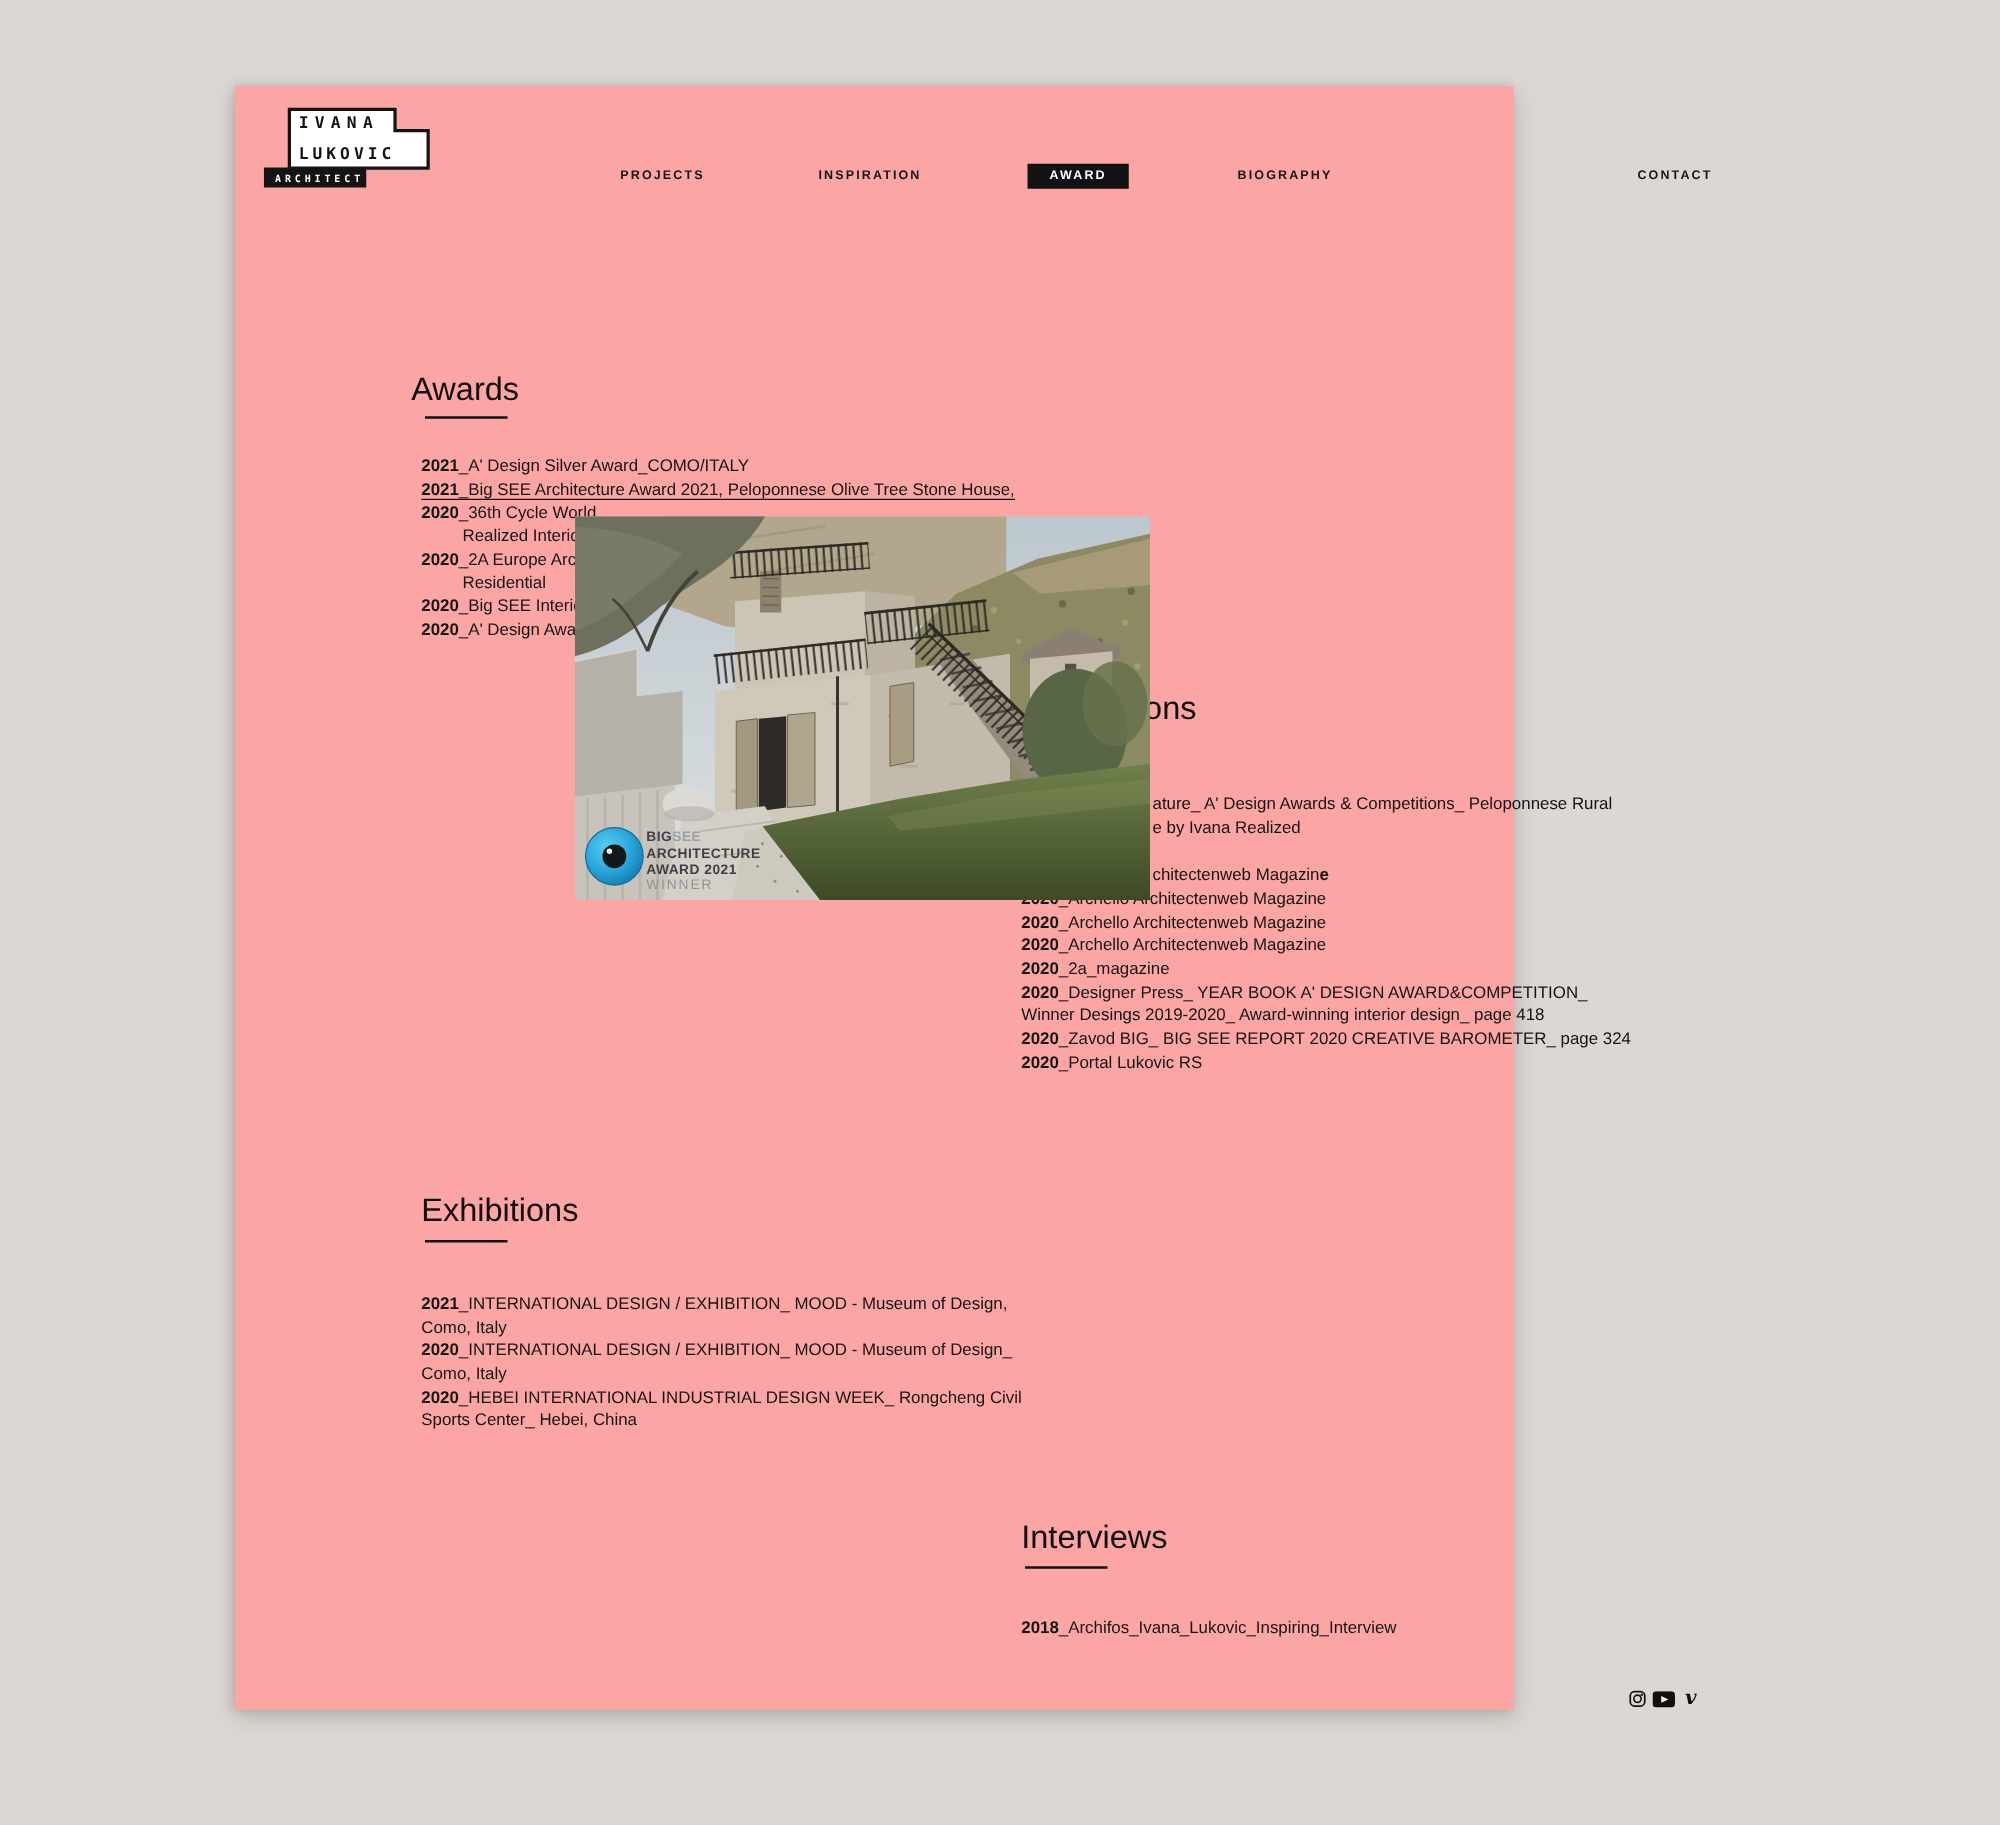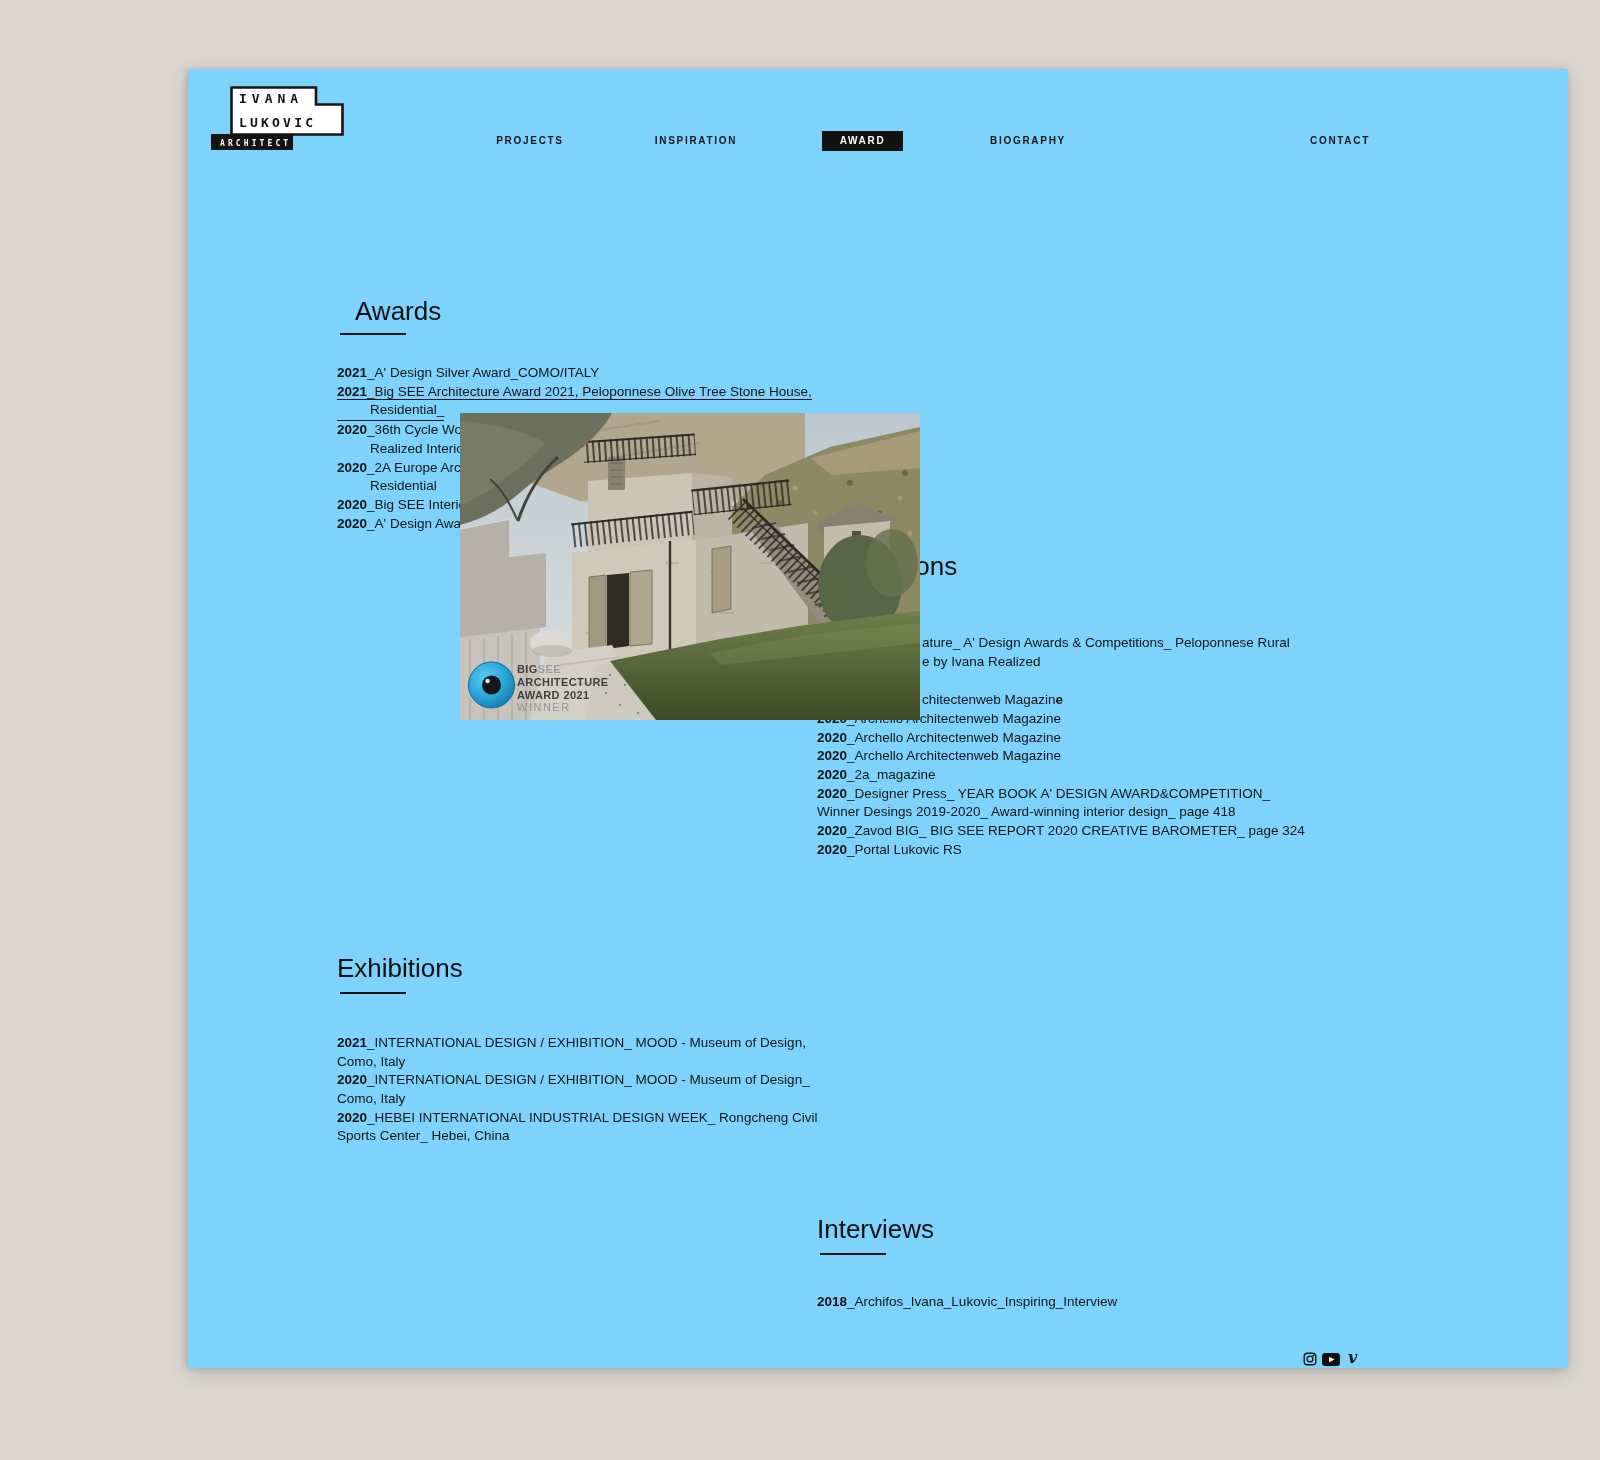--- a/index.html
+++ b/index.html
@@ -3,22 +3,22 @@
 <meta charset="utf-8">
 <style>
   html,body{margin:0;padding:0;}
   body{
     width:1600px;height:1460px;position:relative;
     background:#dcd7d2;
     font-family:"Liberation Sans",sans-serif;color:#141414;
     overflow:hidden;
   }
   .card{
-    position:absolute;left:188px;top:69px;width:1380px;height:1299px;
-    background:#7dd3fc;box-shadow:0 5px 16px rgba(95,85,78,.30), -2px 0 6px rgba(95,85,78,.18);
+    position:absolute;left:188px;top:69px;width:1023px;height:1299px;
+    background:#fca5a5;box-shadow:0 5px 16px rgba(95,85,78,.30), -2px 0 6px rgba(95,85,78,.18);
   }
   .abs{position:absolute;}
   
   .nav-item{
     position:absolute;top:66px;transform:translateX(-50%);
     font-size:10px;font-weight:700;letter-spacing:1.7px;color:#161616;
     white-space:nowrap;cursor:pointer;
   }
   .nav-media{
     position:absolute;left:634px;top:62px;width:81px;height:20px;
@@ -56,26 +56,25 @@
     <rect x="0" y="50" width="82" height="16" fill="#141414"></rect>
     <text x="9" y="61.5" class="logo-s" letter-spacing="3.1">ARCHITECT</text>
   </svg>
 
   <div class="nav-item" style="left:342px">PROJECTS</div>
   <div class="nav-item" style="left:508px">INSPIRATION</div>
   <div class="nav-media">AWARD</div>
   <div class="nav-item" style="left:840px">BIOGRAPHY</div>
   <div class="nav-item" style="left:1152px">CONTACT</div>
 
-  <div class="sec-title" style="left:167px;top:227px;">Awards</div>
+  <div class="sec-title" style="left:141px;top:227px;">Awards</div>
   <div class="rule" style="left:152px;top:264px;"></div>
   <div class="list" style="left:149px;top:295px;">
     <div class="row"><b>2021</b><span>_A' Design Silver Award_COMO/ITALY</span></div>
     <div class="row"><span class="u"><b>2021</b><span>_Big SEE Architecture Award 2021, Peloponnese Olive Tree Stone House,</span></span></div>
-    <div class="row"><span class="u-ind">Residential_</span></div>
     <div class="row"><b>2020</b><span>_36th Cycle World</span></div>
     <div class="row ind"><span>Realized Interior</span></div>
     <div class="row"><b>2020</b><span>_2A Europe Archit</span></div>
     <div class="row ind"><span>Residential</span></div>
     <div class="row"><b>2020</b><span>_Big SEE Interior</span></div>
     <div class="row"><b>2020</b><span>_A' Design Award_</span></div>
   </div>
 
   <div class="sec-title" style="left:629px;top:482px;">Publications</div>
   <div class="frag" style="left:734px;top:565px;">ature_ A' Design Awards &amp; Competitions_ Peloponnese Rural</div>

